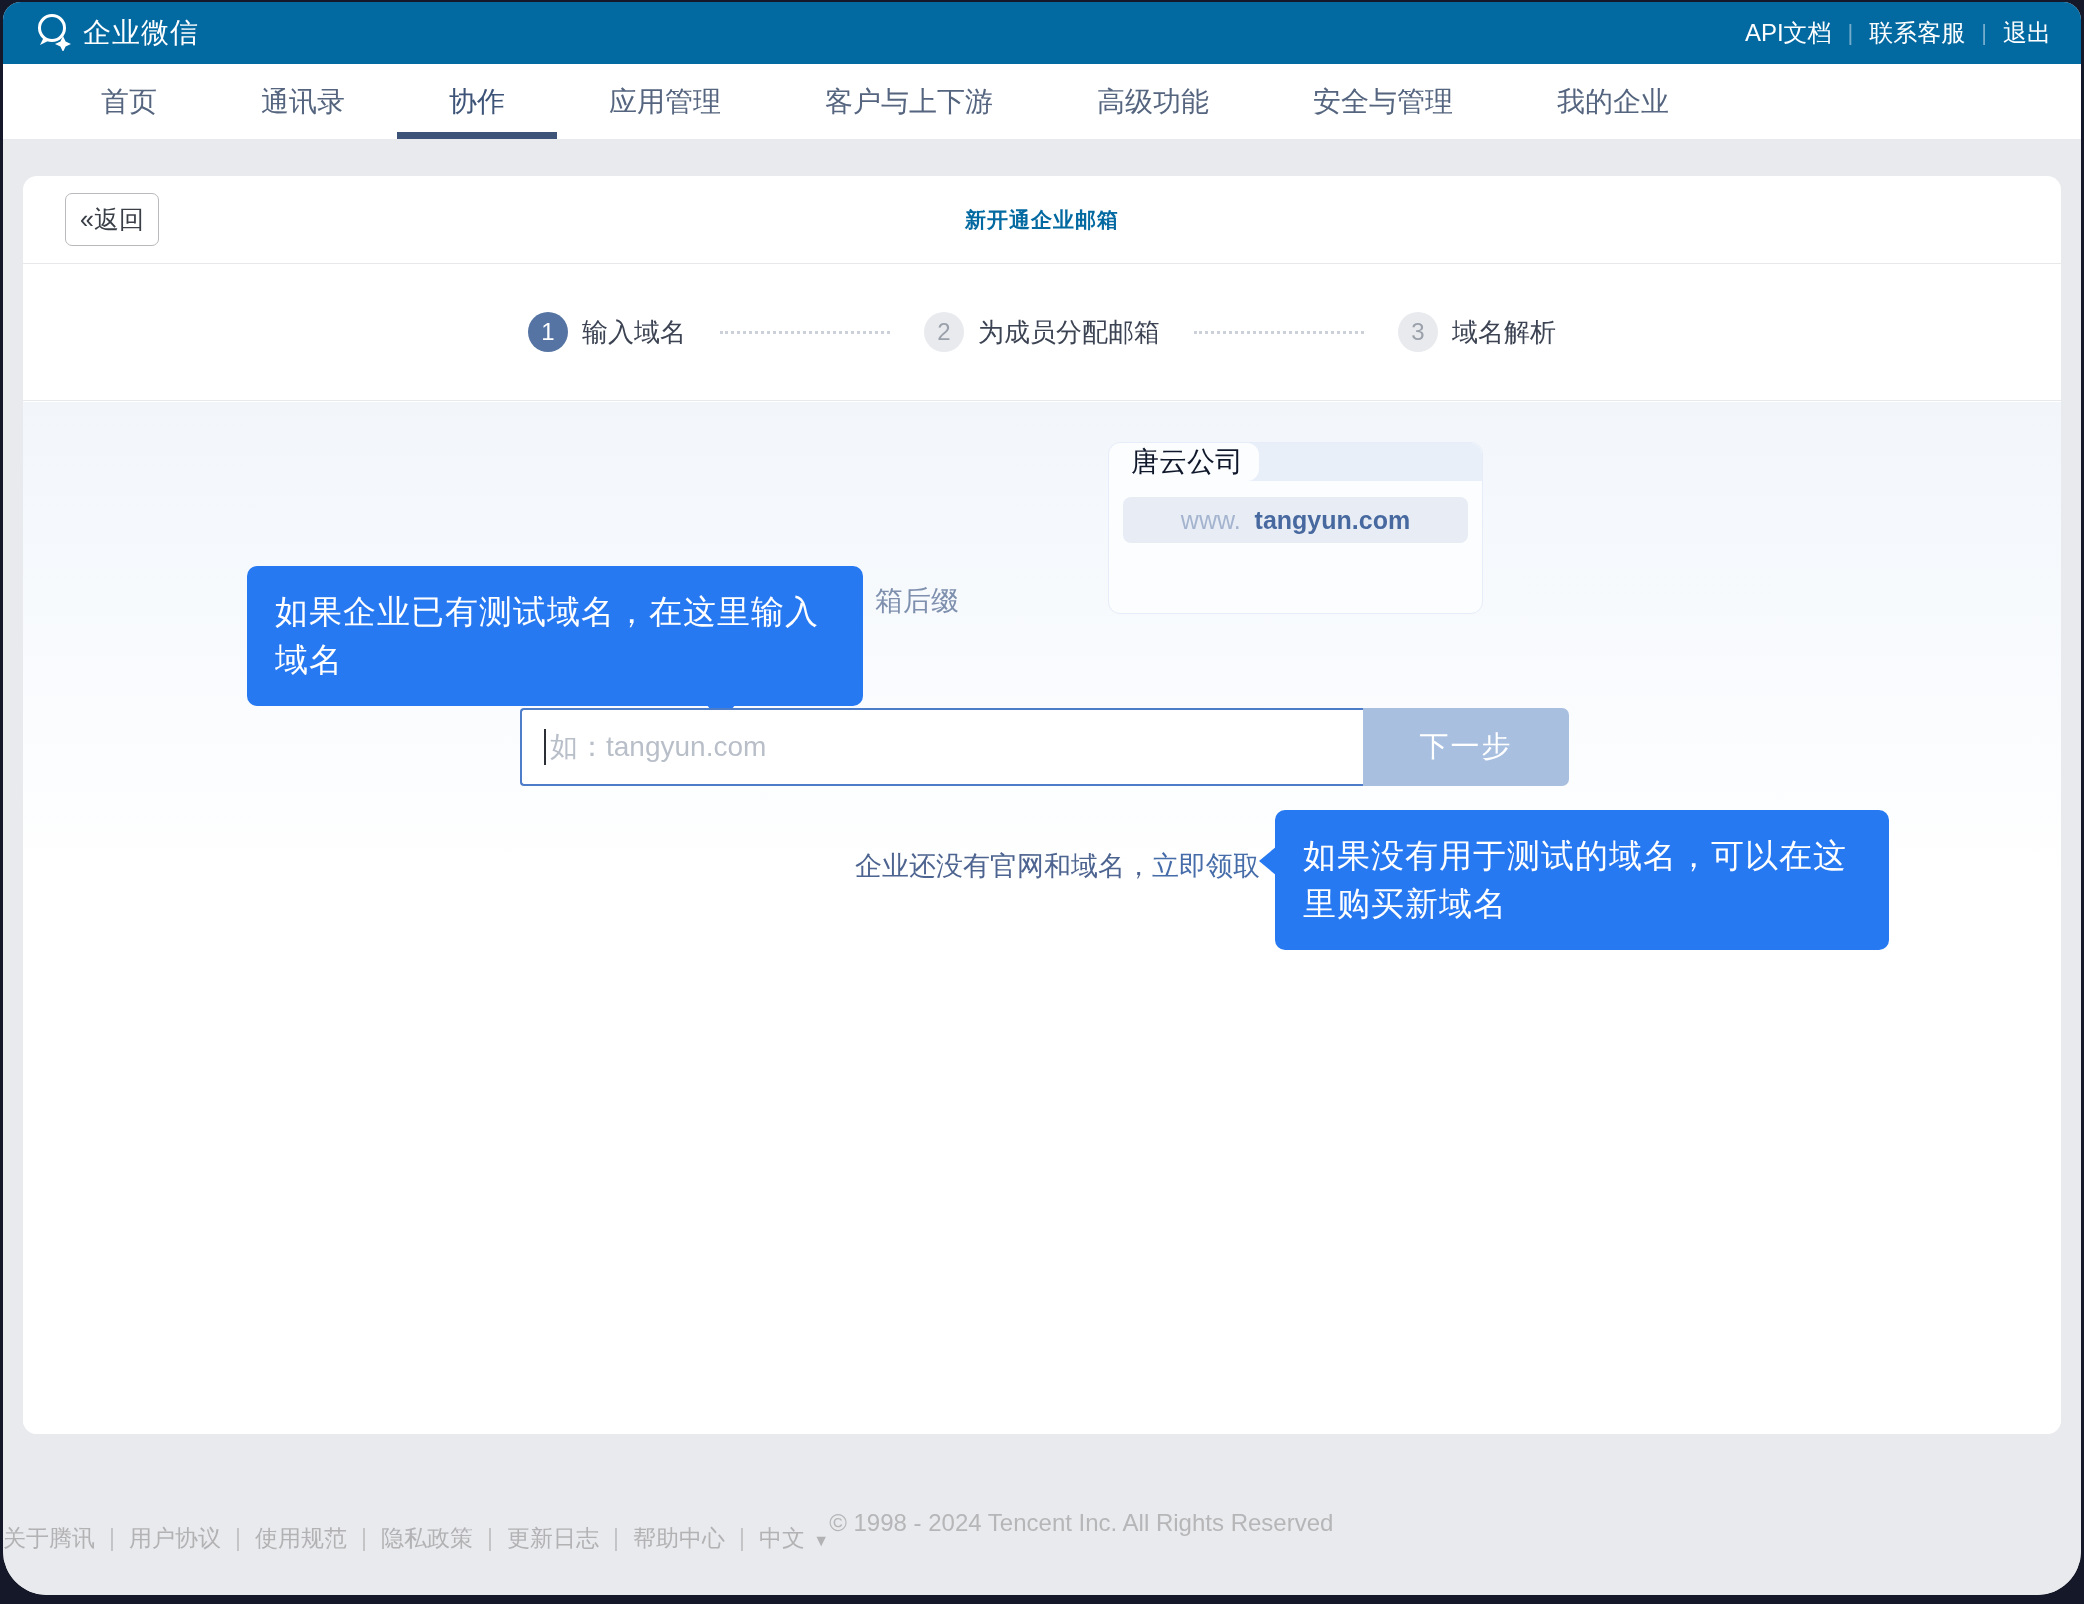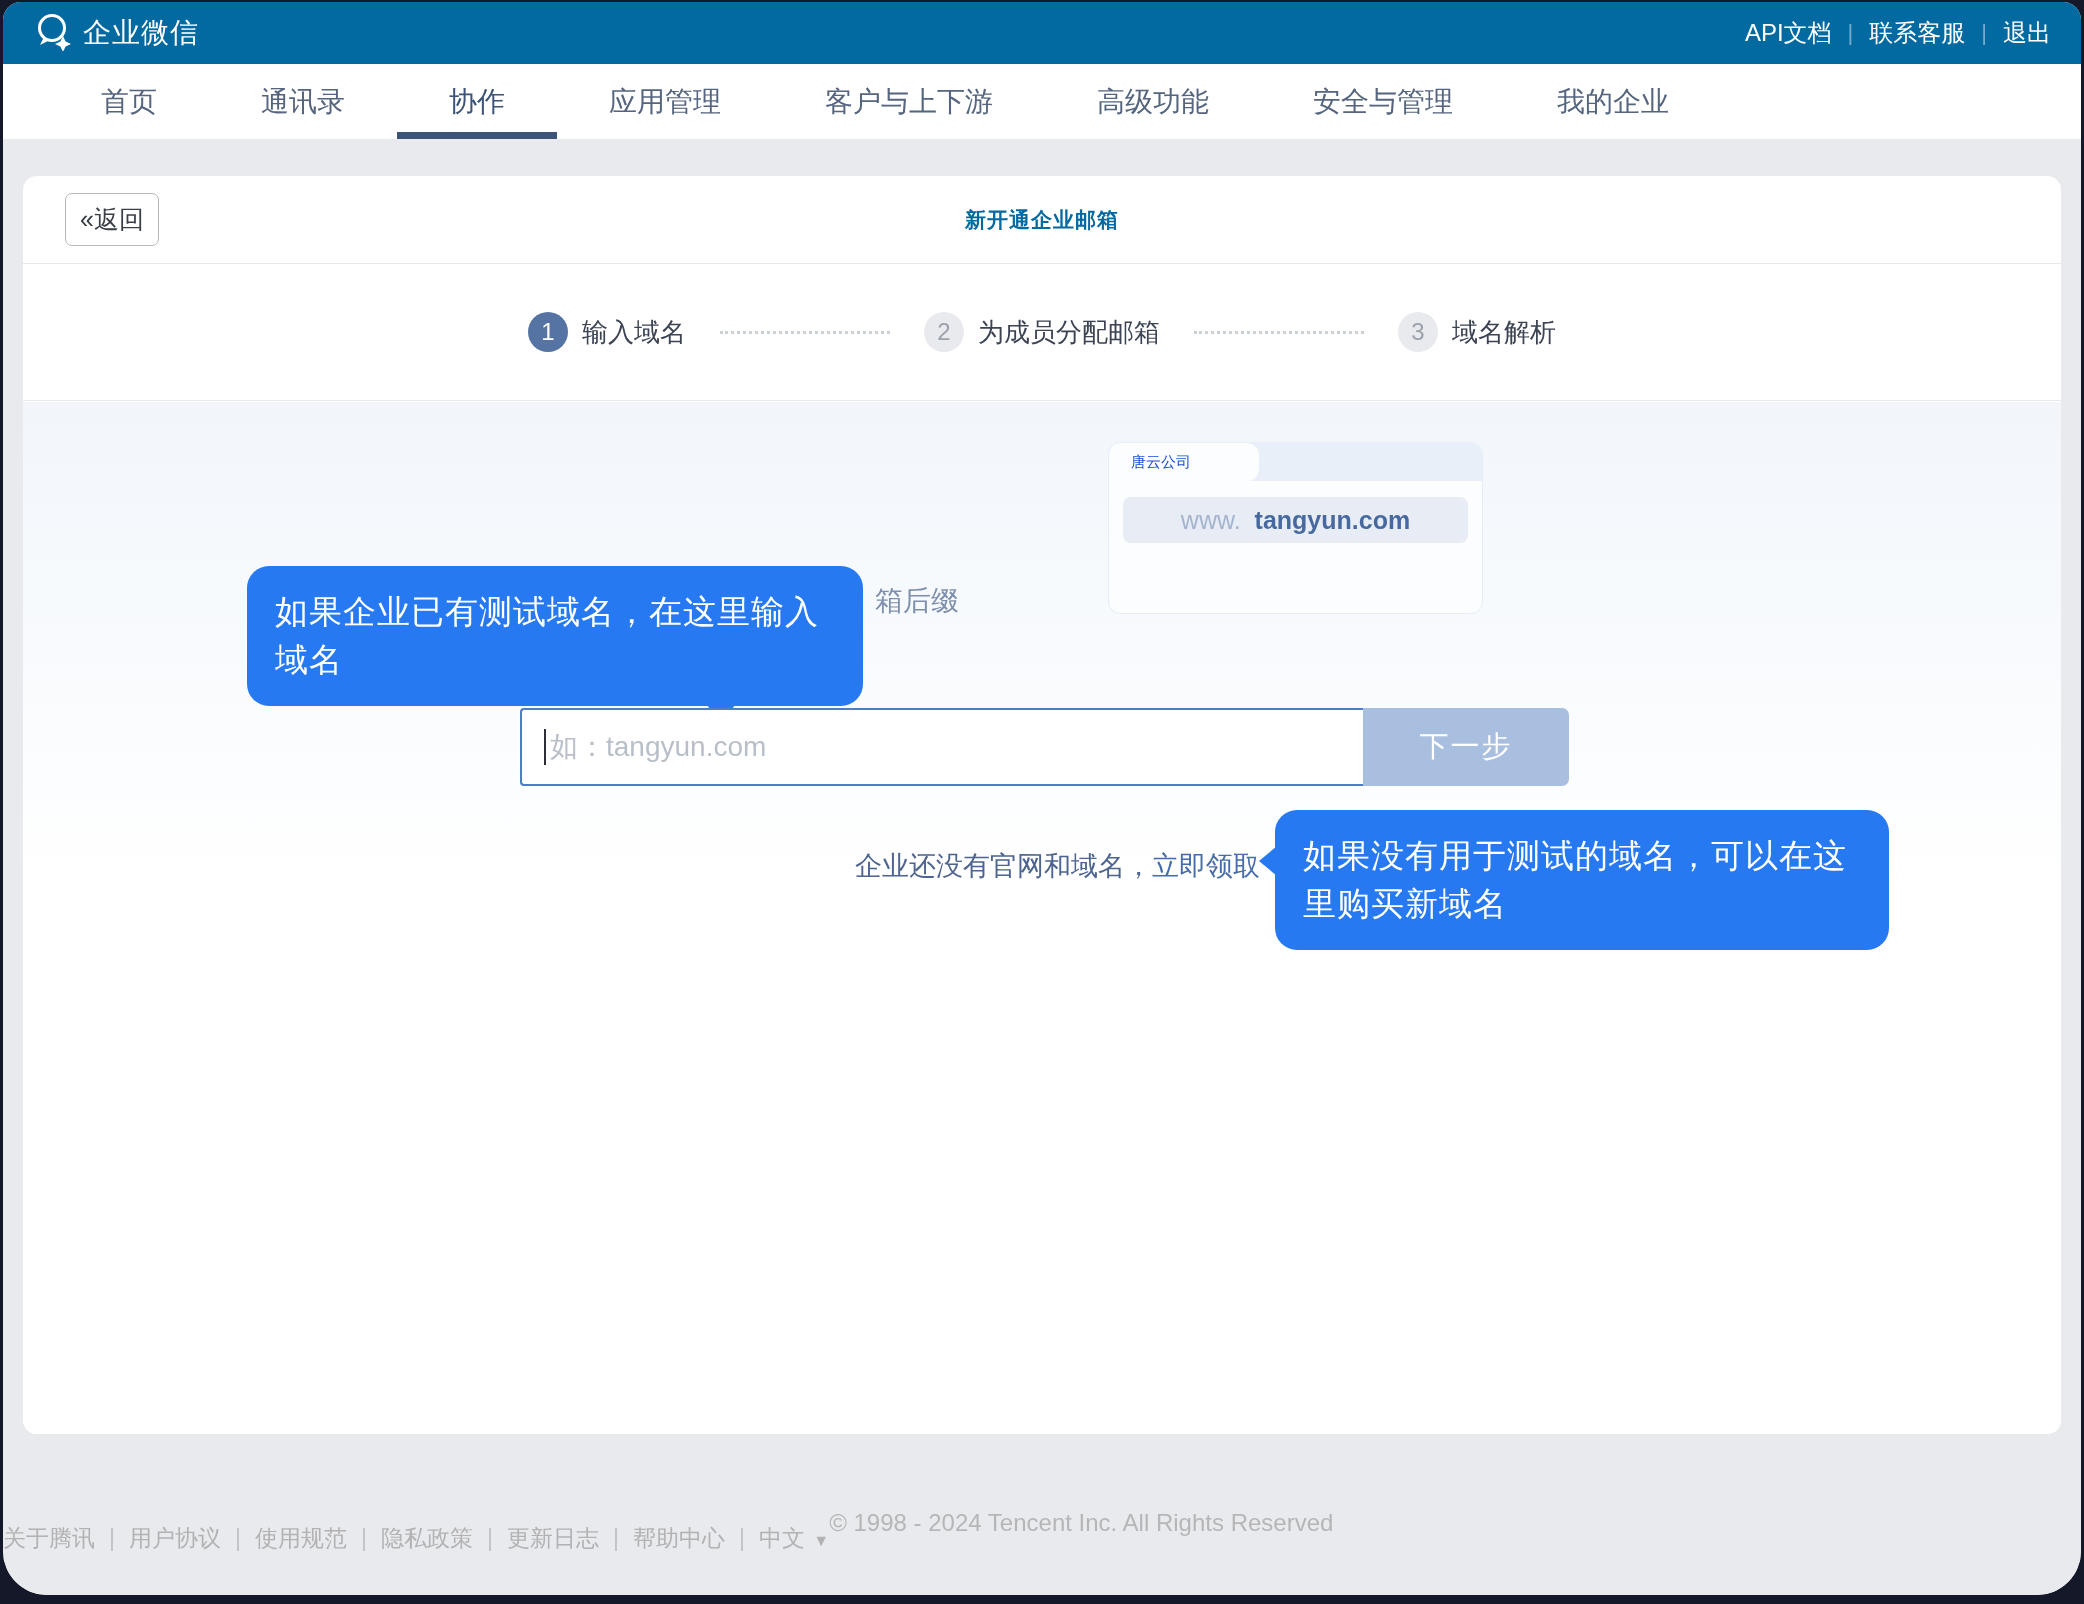--- a/index.html
+++ b/index.html
@@ -41,34 +41,34 @@
   .connector { width:170px; border-top:3px dotted #ccd1d9; margin:0 34px; }
 
   
   .hero { position:absolute; left:0; right:0; top:226px; bottom:0;
           background:linear-gradient(180deg,#f2f6fb 0%, #fafcfe 320px, #ffffff 480px); }
   .hero-heading { position:absolute; left:485px; top:106px; font-size:42px; font-weight:bold;
                   color:#4e6fa3; letter-spacing:1px; }
   .hero-subtitle { position:absolute; right:1102px; top:180px; font-size:28px; color:#7e90ae; white-space:nowrap; }
 
   .tooltip { position:absolute; background:#2779f2; color:#fff; font-size:33px; line-height:48px;
-             border-radius:22px; padding:22px 28px; letter-spacing:1px; }
+             border-radius:10px; padding:22px 28px; letter-spacing:1px; }
   .tooltip-domain { left:224px; top:164px; width:616px; }
   .tooltip-domain .arrow { position:absolute; left:459px; bottom:-16px; width:0; height:0;
         border-left:15px solid transparent; border-right:15px solid transparent; border-top:18px solid #2779f2; }
   .tooltip-buy { left:1252px; top:408px; width:614px; }
   .tooltip-buy .arrow { position:absolute; left:-16px; top:36px; width:0; height:0;
         border-top:15px solid transparent; border-bottom:15px solid transparent; border-right:18px solid #2779f2; }
 
   
   .browser-card { position:absolute; left:1085px; top:40px; width:375px; height:172px;
                   background:#fbfdff; border:1px solid #e6edf8; border-radius:12px; }
   .browser-strip { height:38px; background:#e9eff9; border-radius:12px 12px 0 0; display:flex; }
   .browser-tab { width:150px; background:#fbfdff; border-radius:12px 12px 12px 0; display:flex; align-items:center;
-                 padding-left:22px; font-size:15px; color:#1d4ed8; font-weight:500; }
+                 padding-left:22px; font-size:28px; color:#0f172a; font-weight:500; }
   .url-bar { margin:16px 14px 0 14px; height:46px; background:#e8edf5; border-radius:8px;
              display:flex; align-items:center; justify-content:center; font-size:25px;gap:14px; }
   .url-prefix { color:#a4b4cf; }
   .url-domain { color:#47699f; font-weight:bold; }
 
   .person-card { position:absolute; left:1157px; top:157px; width:366px; height:113px;
                  background:#fdfeff; border:1px solid #eef2f9; border-radius:12px;
                  box-shadow:0 8px 20px rgba(110,140,190,.10);
                  display:flex; align-items:center; gap:20px; padding:0 22px; }
   .avatar { width:64px; height:64px; border-radius:50%; overflow:hidden; flex:0 0 auto; }

